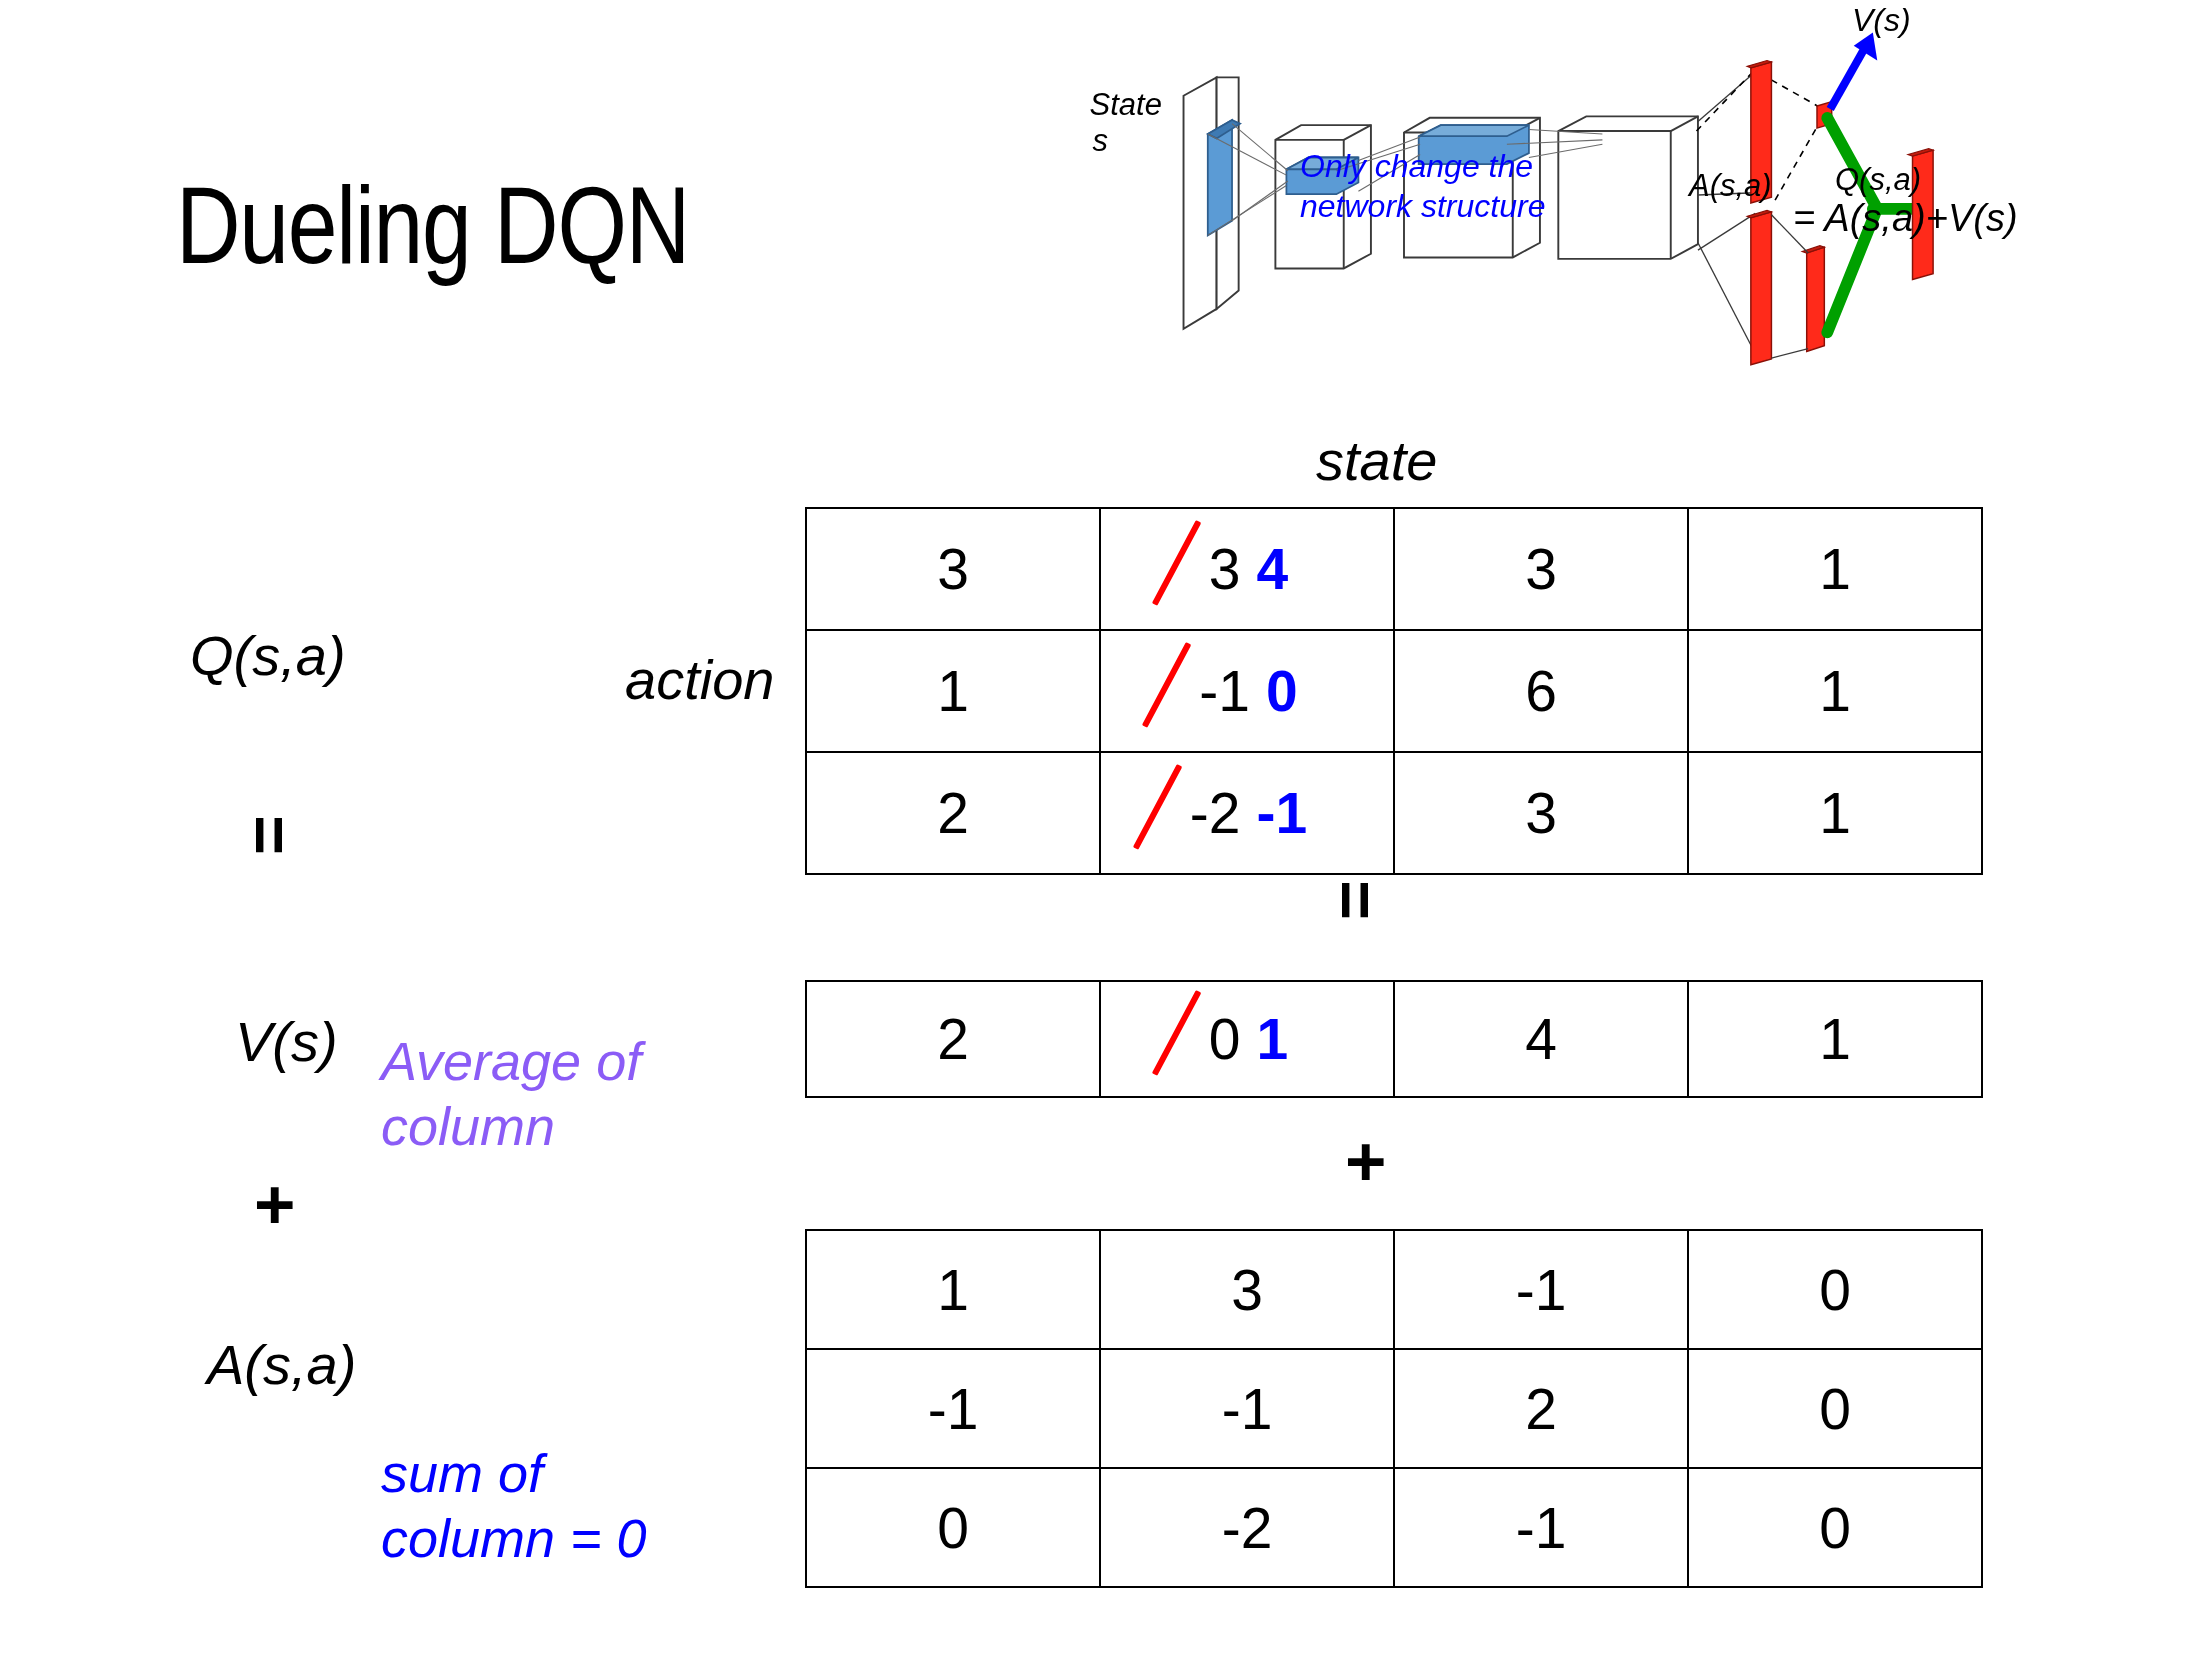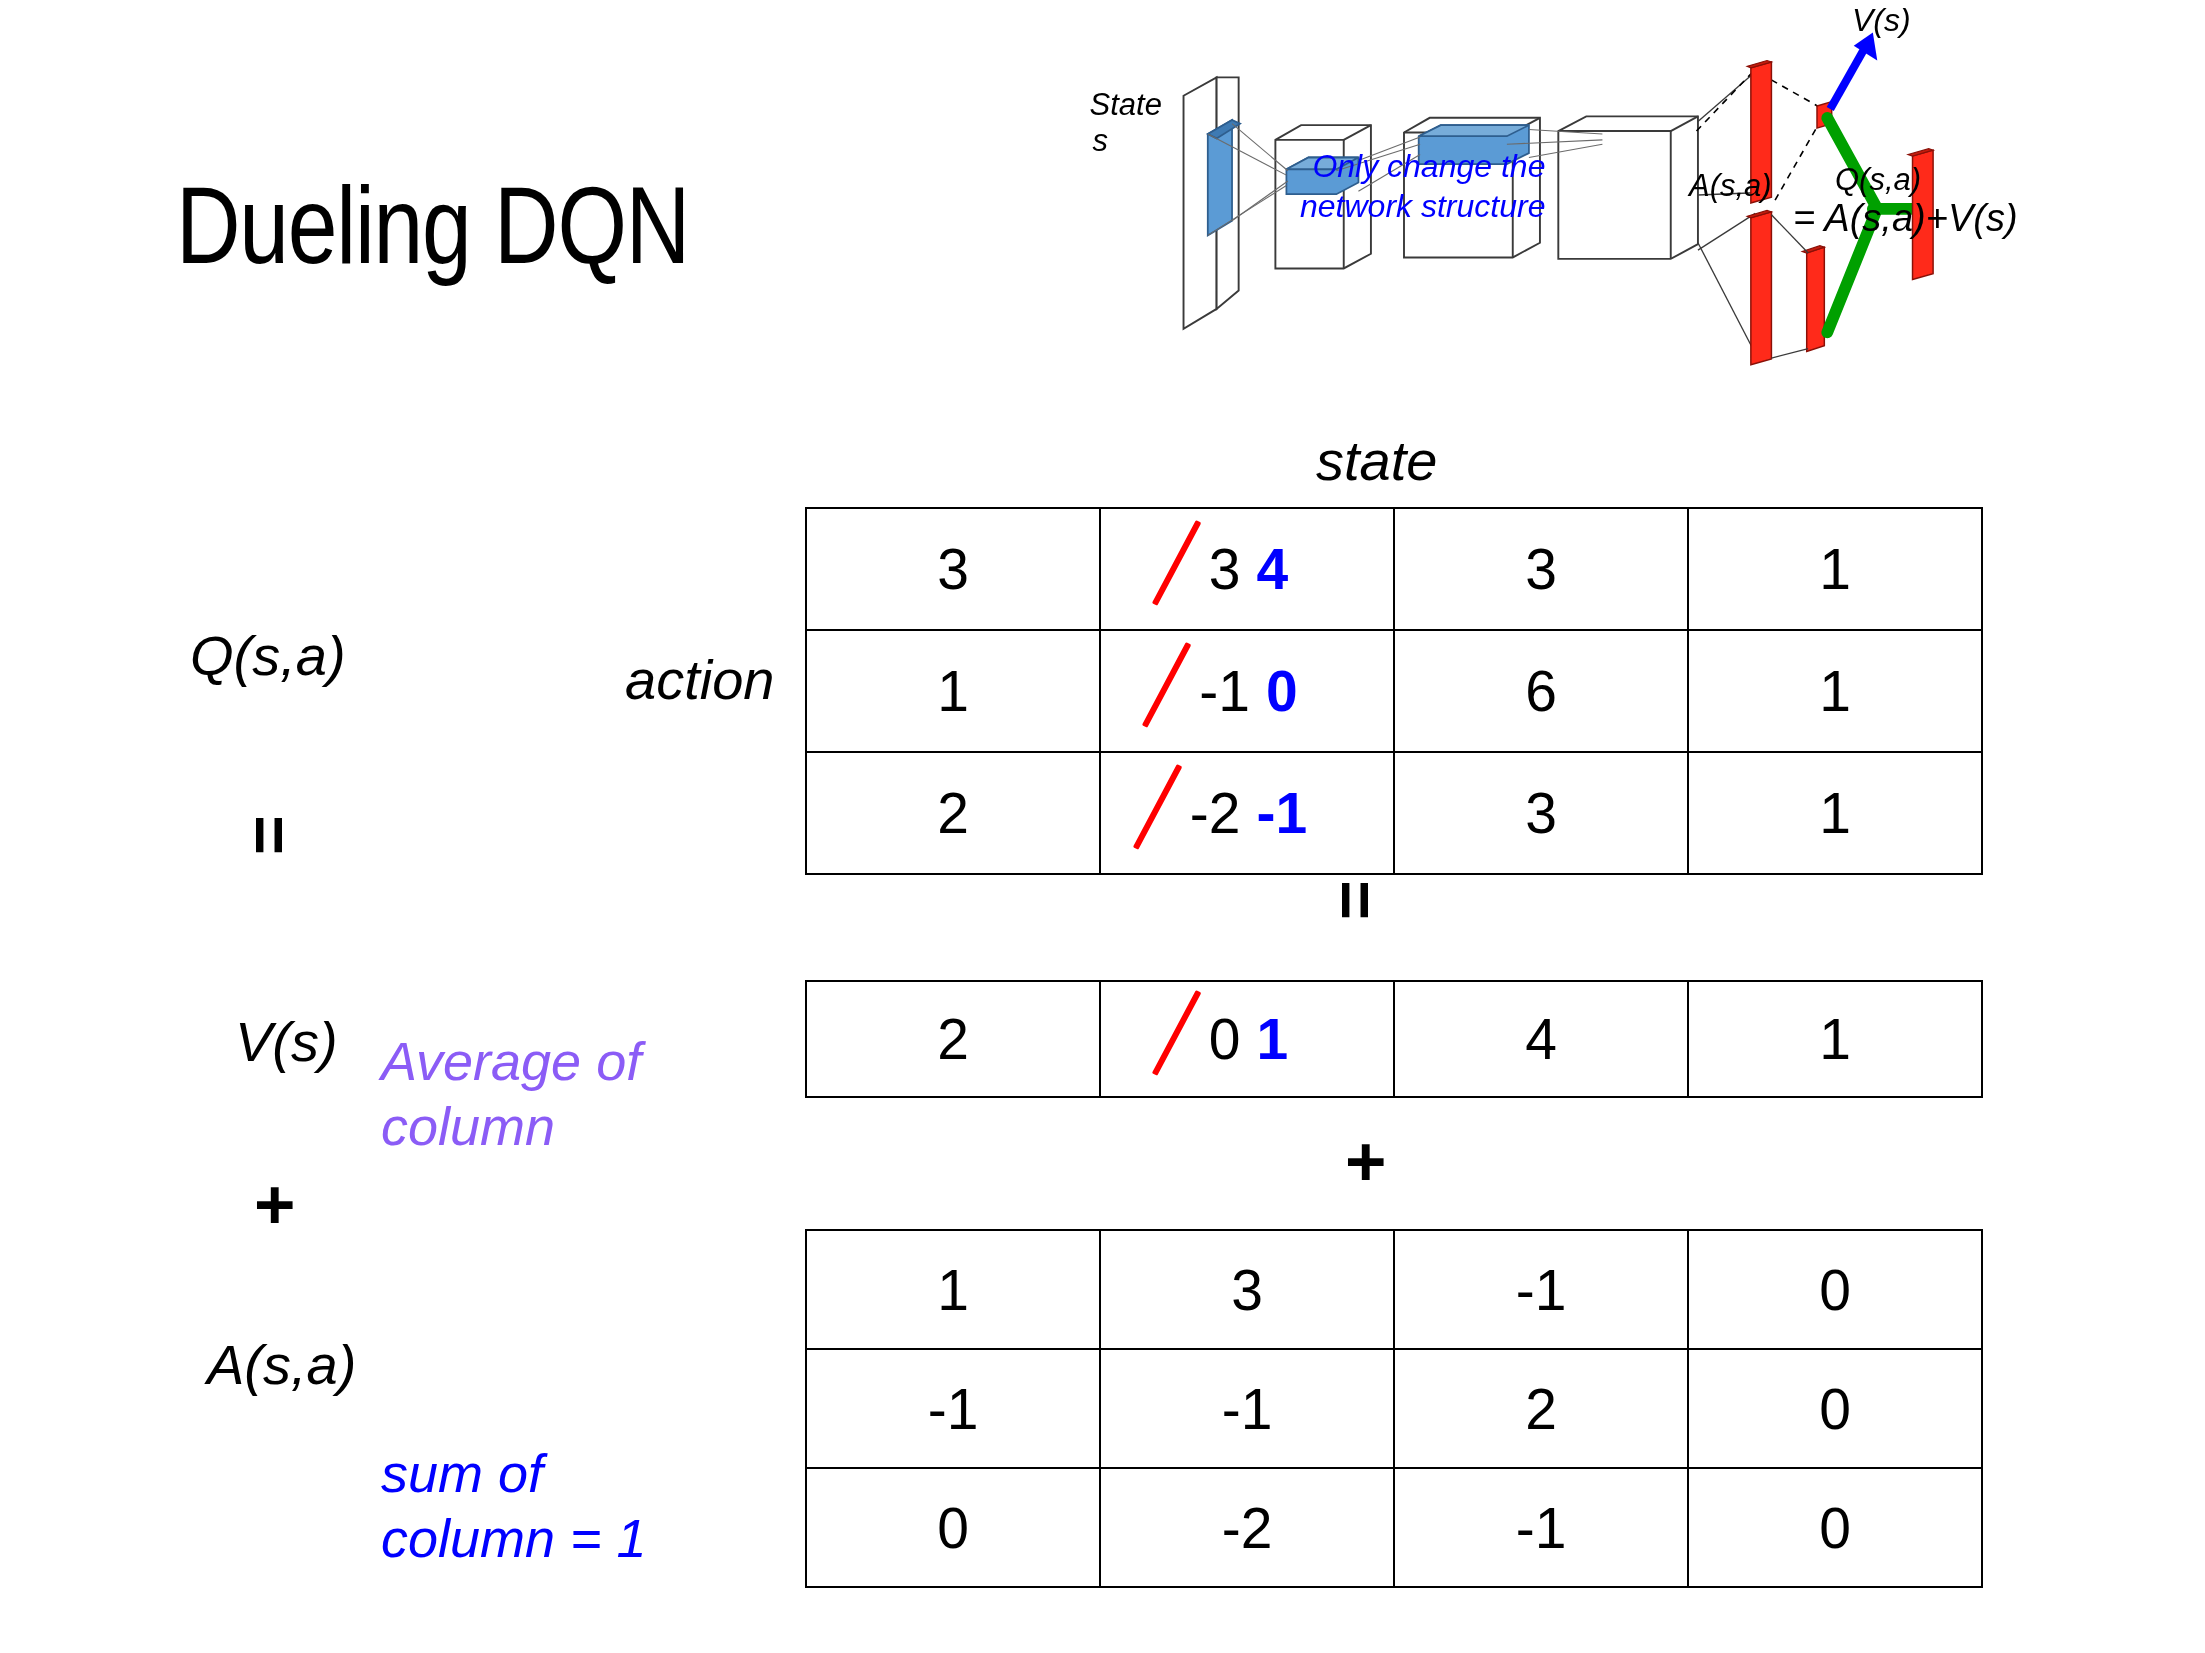--- a/index.html
+++ b/index.html
@@ -230,21 +230,21 @@
 
       <g>
         <line x1="1010" y1="148" x2="1062" y2="56" stroke="#0000FF" stroke-width="11"></line>
         <polygon points="1068,44 1074,82 1042,62" fill="#0000FF"></polygon>
       </g>
     </svg>
 
     <div class="lbl" style="left:1.5px; top:87px; font-size:31px;">State</div>
     <div class="lbl" style="left:4.4px; top:123px; font-size:31px;">s</div>
 
-    <div class="lbl blue" style="left:212px; top:146px; font-size:32px; line-height:1.25; white-space:pre-line;text-align:right;">Only change the
+    <div class="lbl blue" style="left:212px; top:146px; font-size:32px; line-height:1.25; white-space:pre-line;">Only change the
 network structure</div>
 
     <div class="lbl" style="left:764px; top:1.5px; font-size:32px;">V(s)</div>
 
     <div class="lbl" style="left:747px; top:162px; font-size:31px;">Q(s,a)</div>
     <div class="lbl" style="left:705px; top:197px; font-size:38px;">= A(s,a)+V(s)</div>
 
     <div class="lbl" style="left:601px; top:163px; font-size:31px; opacity:0;"></div>
 
     <div class="lbl" style="left:601px; top:168px; font-size:31px;">A(s,a)</div>
@@ -252,21 +252,21 @@
 
   <div class="lbl" id="lbl-state">state</div>
   <div class="lbl" id="lbl-q">Q(s,a)</div>
   <div class="lbl" id="lbl-action">action</div>
   <div class="lbl" id="lbl-v">V(s)</div>
   <div class="lbl" id="lbl-a">A(s,a)</div>
 
   <div class="lbl" id="lbl-avg">Average of
 column</div>
   <div class="lbl" id="lbl-sum">sum of
-column = 1</div>
+column = 0</div>
 
   <div class="op-eq" id="eq-left">=</div>
   <div class="op-eq" id="eq-mid">=</div>
   <div class="op-plus" id="plus-left">+</div>
   <div class="op-plus" id="plus-mid">+</div>
 
   <table class="vtable" id="table-q">
       <tbody>
         <tr>
           <td><span>3</span></td>

